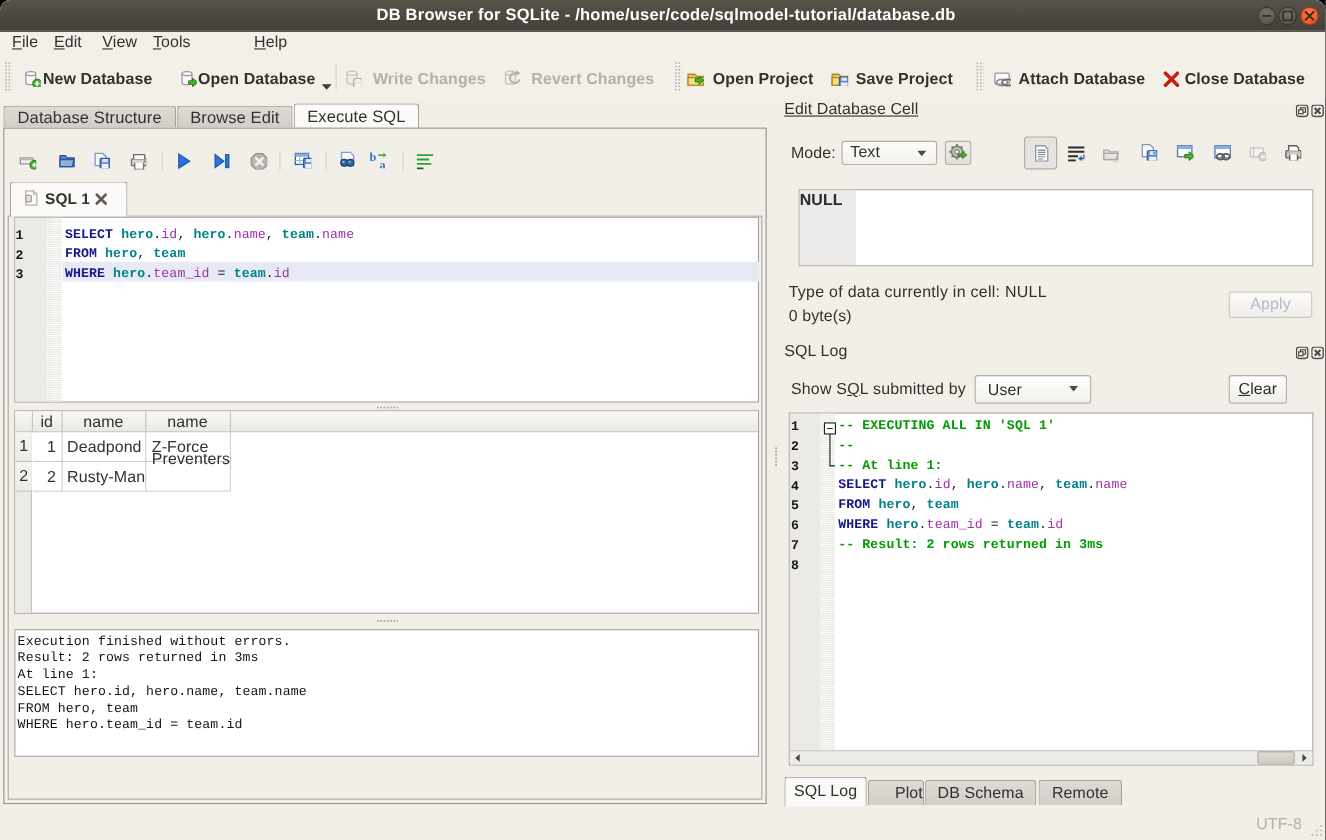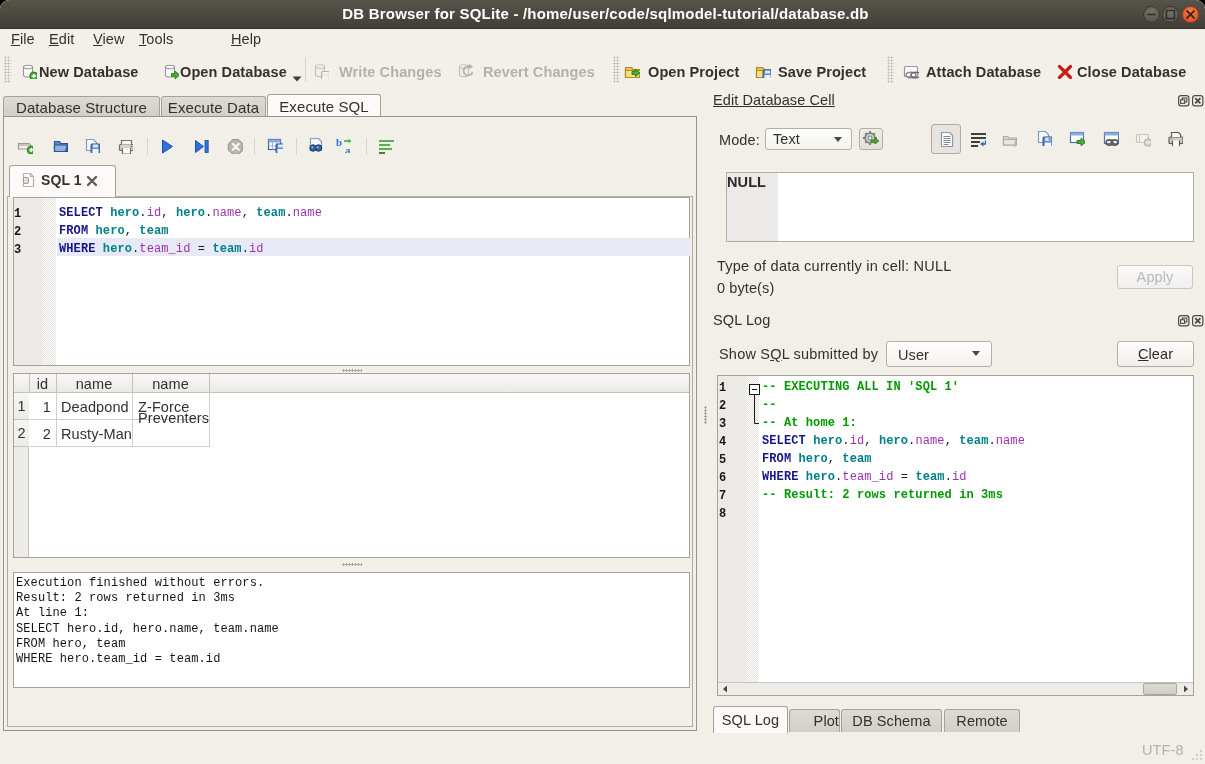--- a/index.html
+++ b/index.html
@@ -139,21 +139,21 @@
     <ellipse cx="13" cy="12" rx="5" ry="2.8" fill="none" stroke="#6b6870" stroke-width="1.6"></ellipse>
   </svg>
   <svg class="icon16" style="left:1056px;top:63px;" width="18" height="18">
     <path d="M3.5 3.5 L14.5 14.5 M14.5 3.5 L3.5 14.5" stroke="#c81f14" stroke-width="3.2" stroke-linecap="round"></path>
   </svg>
   <svg class="icon16" style="left:292px;top:76px;" width="10" height="7">
       <path d="M0.5 0.5 L9.5 0.5 L5 5.5 Z" fill="#3e3c38"></path>
     </svg>
 
   <div class="tab inactive" style="left:3px;width:157px;">Database Structure</div>
-  <div class="tab inactive" style="left:161px;width:105px;">Execute Data</div>
+  <div class="tab inactive" style="left:161px;width:105px;">Browse Edit</div>
   <div class="tab active" style="left:267px;width:114px;">Execute SQL</div>
 
   <div id="lframe"></div>
   <div id="linner"></div>
 
   <svg class="icon16" style="left:17px;top:138px;" width="20" height="17">
     <path d="M1.5 5.5 h10 a2 2 0 0 1 2 2 v3.5 h-12 Z" fill="#f1efec" stroke="#9b9893" stroke-width="1.2"></path>
     <path d="M1.5 7 h12" stroke="#b8b5af" stroke-width="1.4"></path>
     <circle cx="14.3" cy="12" r="4" fill="#45b035" stroke="#267d18"></circle>
     <path d="M14.3 9.9 v4.2 M12.2 12 h4.2" stroke="#fff" stroke-width="1.4"></path>
@@ -393,41 +393,41 @@
       <rect x="2.6" y="4.8" width="4" height="3.6" fill="#f4f2ee" stroke="#4e4c47" stroke-width="1.1"></rect>
     </svg>
   <svg class="dockico" style="left:1192px;top:315px;" width="12" height="12">
       <rect x="0.6" y="0.6" width="10.3" height="10.3" rx="2.4" fill="none" stroke="#4e4c47" stroke-width="1.2"></rect>
       <path d="M3.2 3.2 L8.4 8.4 M8.4 3.2 L3.2 8.4" stroke="#4e4c47" stroke-width="1.9"></path>
     </svg>
   <div class="abs" style="left:719px;top:346px;letter-spacing:0.2px;">Show S<u>Q</u>L submitted by</div>
   <div class="combo" style="left:886px;top:341px;width:106px;height:26px;"></div>
   <div class="abs" style="left:898px;top:347px;">User</div>
   <div class="arrow-dn" style="left:972px;top:351px;"></div>
-  <div class="btn" style="left:1117px;top:341px;width:77px;height:26px;background:linear-gradient(#fdfdfc,#f1eee9);line-height:24px;color:#2e2c29;"><u>C</u>lear</div>
+  <div class="btn" style="left:1117px;top:341px;width:53px;height:26px;background:linear-gradient(#fdfdfc,#f1eee9);line-height:24px;color:#2e2c29;"><u>C</u>lear</div>
 
   <div class="abs" style="left:717px;top:375px;width:477px;height:321px;background:#fff;border:1px solid #a5a29d;">
     <div class="abs" style="left:0;top:0;width:28px;height:306px;background:#eceae6;"></div>
     <div class="abs checker" style="left:28px;top:0;width:13px;height:306px;"></div>
     <div class="gutter-num" style="left:1px;top:5px;">1</div>
     <div class="gutter-num" style="left:1px;top:23px;">2</div>
     <div class="gutter-num" style="left:1px;top:41px;">3</div>
     <div class="gutter-num" style="left:1px;top:59px;">4</div>
     <div class="gutter-num" style="left:1px;top:77px;">5</div>
     <div class="gutter-num" style="left:1px;top:95px;">6</div>
     <div class="gutter-num" style="left:1px;top:113px;">7</div>
     <div class="gutter-num" style="left:1px;top:131px;">8</div>
     <svg class="abs" style="left:30px;top:7px;" width="32" height="44">
       <rect x="1.5" y="1.5" width="10" height="10" fill="#fff" stroke="#1a1a1a"></rect>
       <line x1="4" y1="6.5" x2="9" y2="6.5" stroke="#1a1a1a"></line>
       <polyline points="6.5,11.5 6.5,40.5 11,40.5" fill="none" stroke="#1a1a1a"></polyline>
     </svg>
     <div class="abs mono bold" style="left:44px;top:2px;line-height:18px;white-space:pre;"><span class="cmt">-- EXECUTING ALL IN 'SQL 1'</span>
 <span class="cmt">--</span>
-<span class="cmt">-- At home 1:</span>
+<span class="cmt">-- At line 1:</span>
 <span class="kw">SELECT</span> <span class="tbl">hero</span><span class="op">.</span><span class="fld">id</span><span class="op">, </span><span class="tbl">hero</span><span class="op">.</span><span class="fld">name</span><span class="op">, </span><span class="tbl">team</span><span class="op">.</span><span class="fld">name</span>
 <span class="kw">FROM</span> <span class="tbl">hero</span><span class="op">, </span><span class="tbl">team</span>
 <span class="kw">WHERE</span> <span class="tbl">hero</span><span class="op">.</span><span class="fld">team_id</span> <span class="op">=</span> <span class="tbl">team</span><span class="op">.</span><span class="fld">id</span>
 <span class="cmt">-- Result: 2 rows returned in 3ms</span></div>
 
     <div class="abs" style="left:0;top:306px;width:475px;height:13px;background:#eeece8;border-top:1px solid #c9c6c1;"></div>
     <div class="abs" style="left:425px;top:307px;width:34px;height:12px;background:linear-gradient(#dedbd5,#cfccc5);border:1px solid #aaa7a1;border-radius:2px;"></div>
     <svg class="abs" style="left:1px;top:307px;" width="12" height="12">
         <path d="M8 2.5 L4 6 L8 9.5 Z" fill="#4a4843"></path>
       </svg>

